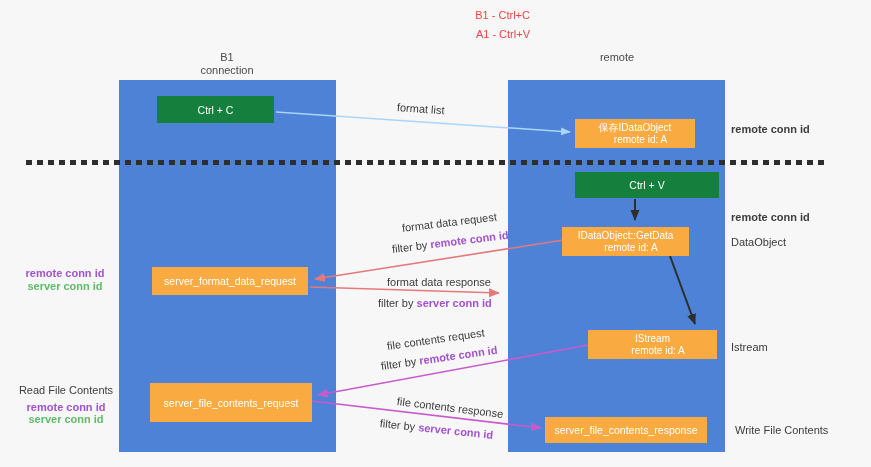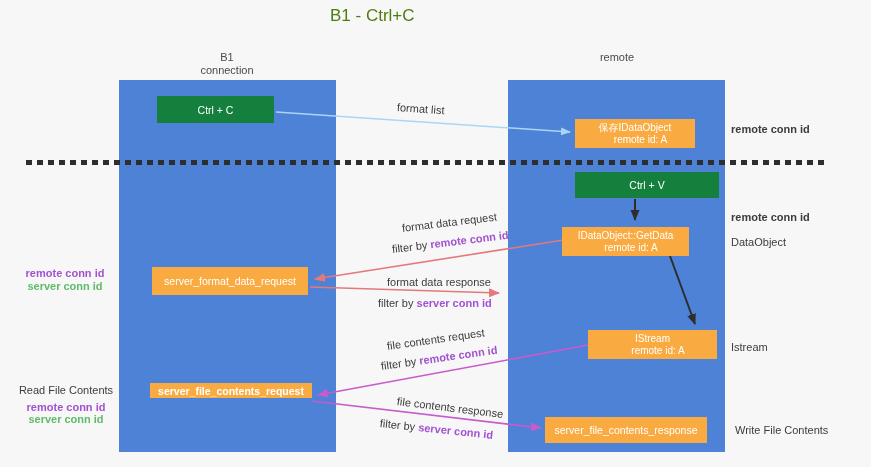--- a/index.html
+++ b/index.html
@@ -6,22 +6,22 @@
   body{
     font-family:"Liberation Sans","DejaVu Sans",sans-serif;
     background:#f7f7f8;
   }
   .canvas{
     position:relative;width:871px;height:467px;overflow:hidden;
     background:#f7f7f8;
   }
   .abs{position:absolute;}
   .title{
-    left:330px;top:6px;width:200px;text-align:left;
-    font-size:17px;line-height:19px;color:#4d7c0f;
+    left:330px;top:6px;width:200px;text-align:right;
+    font-size:11px;line-height:19px;color:#ef4444;
   }
   .lane-header{
     width:140px;text-align:center;font-size:11px;line-height:13px;color:#4a4a4a;
   }
   .lane{
     background:#4d82d7;width:217px;height:372px;top:80px;
   }
   .box{
     display:flex;flex-direction:column;align-items:center;justify-content:center;
     color:#ffffff;text-align:center;box-sizing:border-box;
@@ -42,20 +42,21 @@
   .sideblock{text-align:center;font-size:11px;line-height:12.5px;white-space:nowrap;}
   svg.overlay{position:absolute;left:0;top:0;pointer-events:none;}
 </style>
 </head>
 <body>
 
 <div class="canvas">
 
   <div class="abs title">
     <div>B1 - Ctrl+C</div>
+    <div>A1 - Ctrl+V</div>
   </div>
 
   <div class="abs lane-header" style="left:157px;top:51px;">
     <div>B1</div>
     <div>connection</div>
   </div>
   <div class="abs lane-header" style="left:547px;top:51px;">
     <div>remote</div>
   </div>
 
@@ -109,21 +110,21 @@
   <div class="abs box orange" style="left:152px;top:267px;width:156px;height:28px;">
     <div class="single">server_format_data_request</div>
   </div>
 
 
   <div class="abs box orange" style="left:588px;top:330px;width:129px;height:29px;">
     <div class="l1">IStream</div>
     <div class="l2">remote id: A</div>
   </div>
 
-  <div class="abs box orange" style="left:150px;top:383px;width:162px;height:15px;font-weight:bold;">
+  <div class="abs box orange" style="left:150px;top:383px;width:162px;height:39px;">
     <div class="single">server_file_contents_request</div>
   </div>
 
   <div class="abs box orange" style="left:545px;top:417px;width:162px;height:26px;">
     <div class="single">server_file_contents_response</div>
   </div>
 
   <div class="abs alabel" style="left:397px;top:101px;transform:rotate(4deg);">format list</div>
 
   <div class="abs alabel" style="left:402px;top:222px;transform:rotate(-7deg);">format data request</div>

